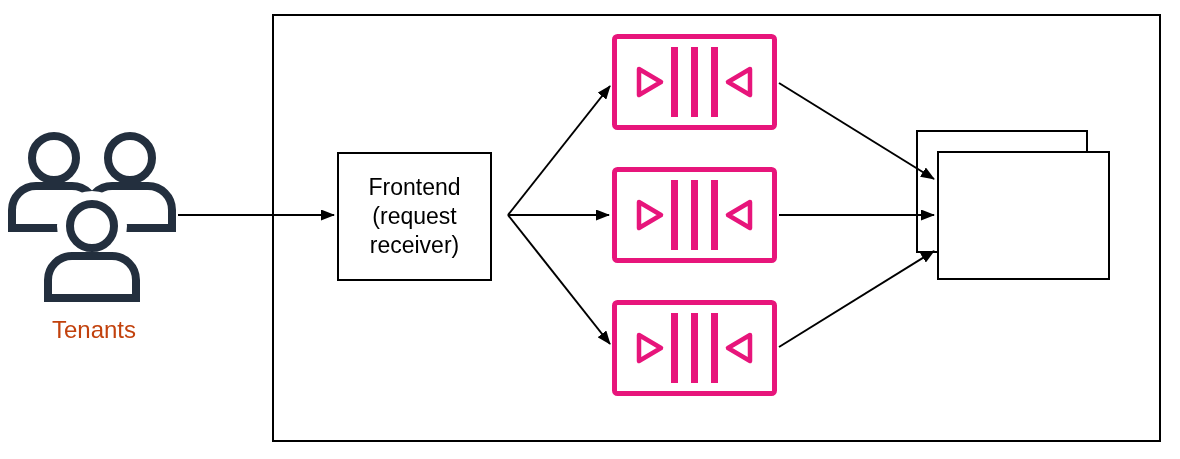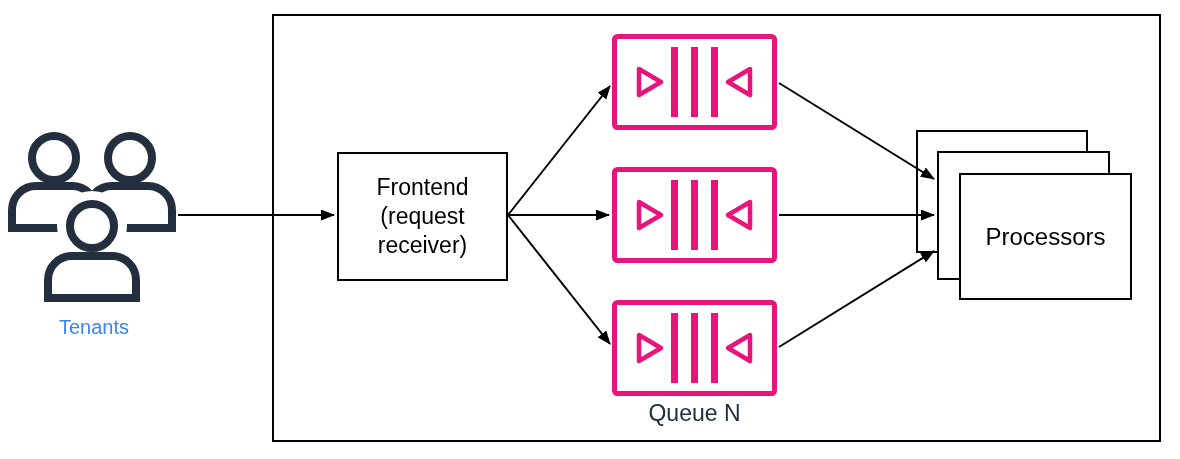--- a/index.html
+++ b/index.html
@@ -20,28 +20,28 @@
     width: 889px; height: 428px;
     border: 2px solid #000000;
     background: transparent;
   }
 
   
   .tenants-icon { left: 8px; top: 128px; width: 172px; height: 184px; }
   .tenants-label {
     left: 8px; top: 316px; width: 172px;
     text-align: center;
-    font-size: 20px;
-    color: #3b82f6;
+    font-size: 24px;
+    color: #c2410c;
   }
 
   
   .frontend-box {
     left: 337px; top: 152px;
-    width: 171px; height: 129px;
+    width: 155px; height: 129px;
     border: 2px solid #000000;
     background: #ffffff;
     display: flex; align-items: center; justify-content: center;
     text-align: center;
     font-size: 23px;
     line-height: 29px;
     color: #000000;
     white-space: pre-line;
   }
 
@@ -141,25 +141,23 @@
     <g stroke="#E7157B" stroke-width="7">
       <line x1="62.5" y1="13" x2="62.5" y2="83"></line>
       <line x1="82.5" y1="13" x2="82.5" y2="83"></line>
       <line x1="102.5" y1="13" x2="102.5" y2="83"></line>
     </g>
     <g fill="none" stroke="#E7157B" stroke-width="4.5" stroke-linejoin="round">
       <polygon points="27,35 49,48 27,61"></polygon>
       <polygon points="138,35 116,48 138,61"></polygon>
     </g>
   </svg>
-  <div class="abs queue-label queue-n-label">Queue N</div>
 
   <div class="abs proc-card proc-back"></div>
   <div class="abs proc-card proc-mid"></div>
-  <div class="abs proc-card proc-front">Processors</div>
 
   <svg class="abs arrows" viewBox="0 0 1180 459">
     <defs>
       <marker id="ah" markerUnits="userSpaceOnUse" markerWidth="14" markerHeight="11" refX="13" refY="5.5" orient="auto">
         <path d="M0,0 L14,5.5 L0,11 Z" fill="#000000"></path>
       </marker>
     </defs>
     <g stroke="#000000" stroke-width="2" fill="none">
       <line x1="178" y1="215" x2="334" y2="215" marker-end="url(#ah)"></line>
       <line x1="508" y1="215" x2="610" y2="86" marker-end="url(#ah)"></line>

